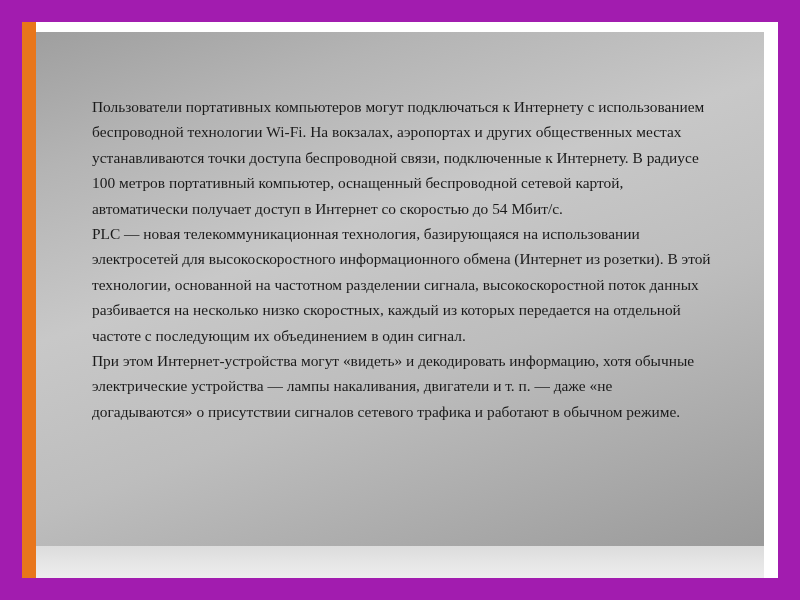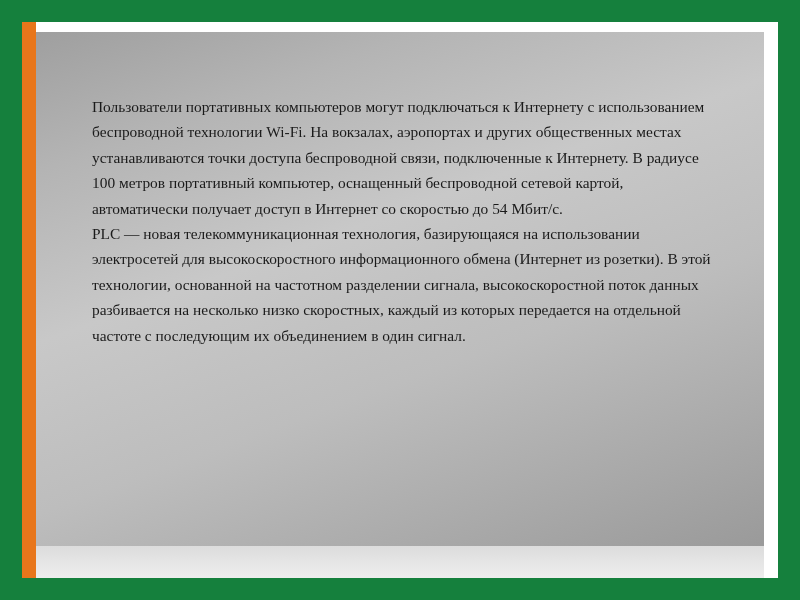--- a/index.html
+++ b/index.html
@@ -12,21 +12,21 @@
     background: #e8751a;
     font-family: "Liberation Serif", serif;
     overflow: hidden;
   }
   .slide {
     position: absolute;
     left: 0;
     top: 0;
     width: 800px;
     height: 600px;
-    background: #15803d;
+    background: #a21caf;
   }
   
   .frame {
     position: absolute;
     left: 22px;
     top: 22px;
     width: 756px;
     height: 556px;
     background: #ffffff;
     box-sizing: border-box;
@@ -73,17 +73,18 @@
 </head>
 <body>
 
 <div class="slide">
   <div class="frame">
     <div class="left-band"></div>
     <div class="content-area">
       <div class="text-block">
         <p class="para">Пользователи портативных компьютеров могут подключаться к Интернету с использованием беспроводной технологии Wi-Fi. На вокзалах, аэропортах и других общественных местах устанавливаются точки доступа беспроводной связи, подключенные к Интернету. В радиусе 100 метров портативный компьютер, оснащенный беспроводной сетевой картой, автоматически получает доступ в Интернет со скоростью до 54 Мбит/с.</p>
         <p class="para">PLC — новая телекоммуникационная технология, базирующаяся на использовании электросетей для высокоскоростного информационного обмена (Интернет из розетки). В этой технологии, основанной на частотном разделении сигнала, высокоскоростной поток данных разбивается на несколько низко скоростных, каждый из которых передается на отдельной частоте с последующим их объединением в один сигнал.</p>
+        <p class="para">При этом Интернет-устройства могут «видеть» и декодировать информацию, хотя обычные электрические устройства — лампы накаливания, двигатели и т. п. — даже «не догадываются» о присутствии сигналов сетевого трафика и работают в обычном режиме.</p>
       </div>
     </div>
     <div class="bottom-strip"></div>
   </div>
 </div>
 
 </body></html>

